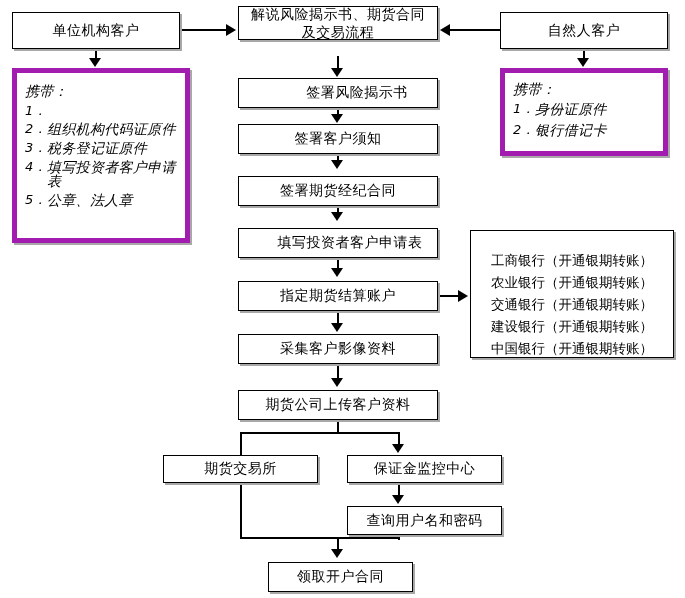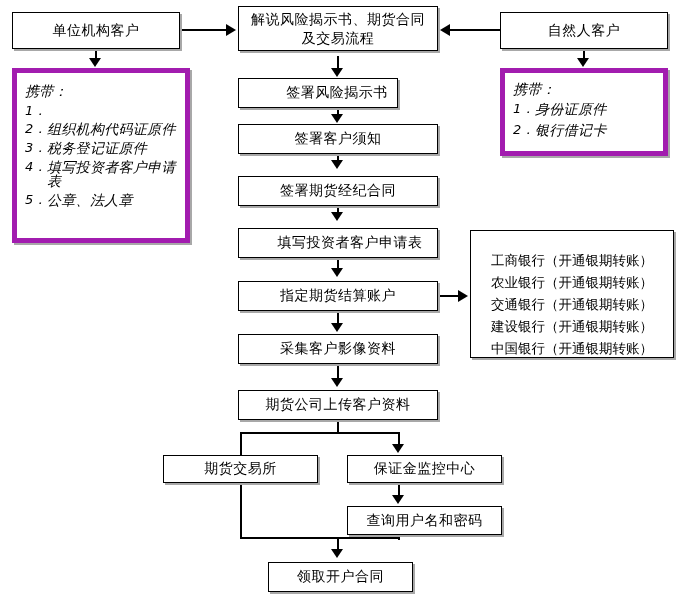--- a/index.html
+++ b/index.html
@@ -139,21 +139,21 @@
 </style>
 </head>
 <body>
 
 <div id="canvas">
 
   <div class="node" style="left:12px; top:12px; width:168px; height:37px;">
     <span>单位机构客户</span>
   </div>
 
-  <div class="node two-line" style="left:238px; top:6px; width:200px; height:45px; flex-direction:column;">
+  <div class="node two-line" style="left:238px; top:6px; width:200px; height:34px; flex-direction:column;">
     <span>解说风险揭示书、期货合同</span>
     <span>及交易流程</span>
   </div>
 
   <div class="node" style="left:500px; top:12px; width:168px; height:37px;">
     <span>自然人客户</span>
   </div>
 
   <div class="hline" style="left:180px; top:29px; width:48px;"></div>
   <div class="arrow-right" style="left:226px; top:24px;"></div>
@@ -198,21 +198,21 @@
     </div>
     <div class="lb-row">
       <span class="lb-num">2．</span>
       <span class="lb-txt">银行借记卡</span>
     </div>
   </div>
 
   <div class="vline" style="left:337px; top:56px; height:16px;"></div>
   <div class="arrow-down" style="left:331px; top:68px;"></div>
 
-  <div class="node" style="left:238px; top:78px; width:160px; height:30px;padding-left:38px;">
+  <div class="node" style="left:238px; top:78px; width:200px; height:30px;padding-left:38px;">
     <span>签署风险揭示书</span>
   </div>
 
   <div class="vline" style="left:337px; top:108px; height:10px;"></div>
   <div class="arrow-down" style="left:331px; top:114px;"></div>
 
   <div class="node" style="left:238px; top:124px; width:200px; height:30px;">
     <span>签署客户须知</span>
   </div>
 

